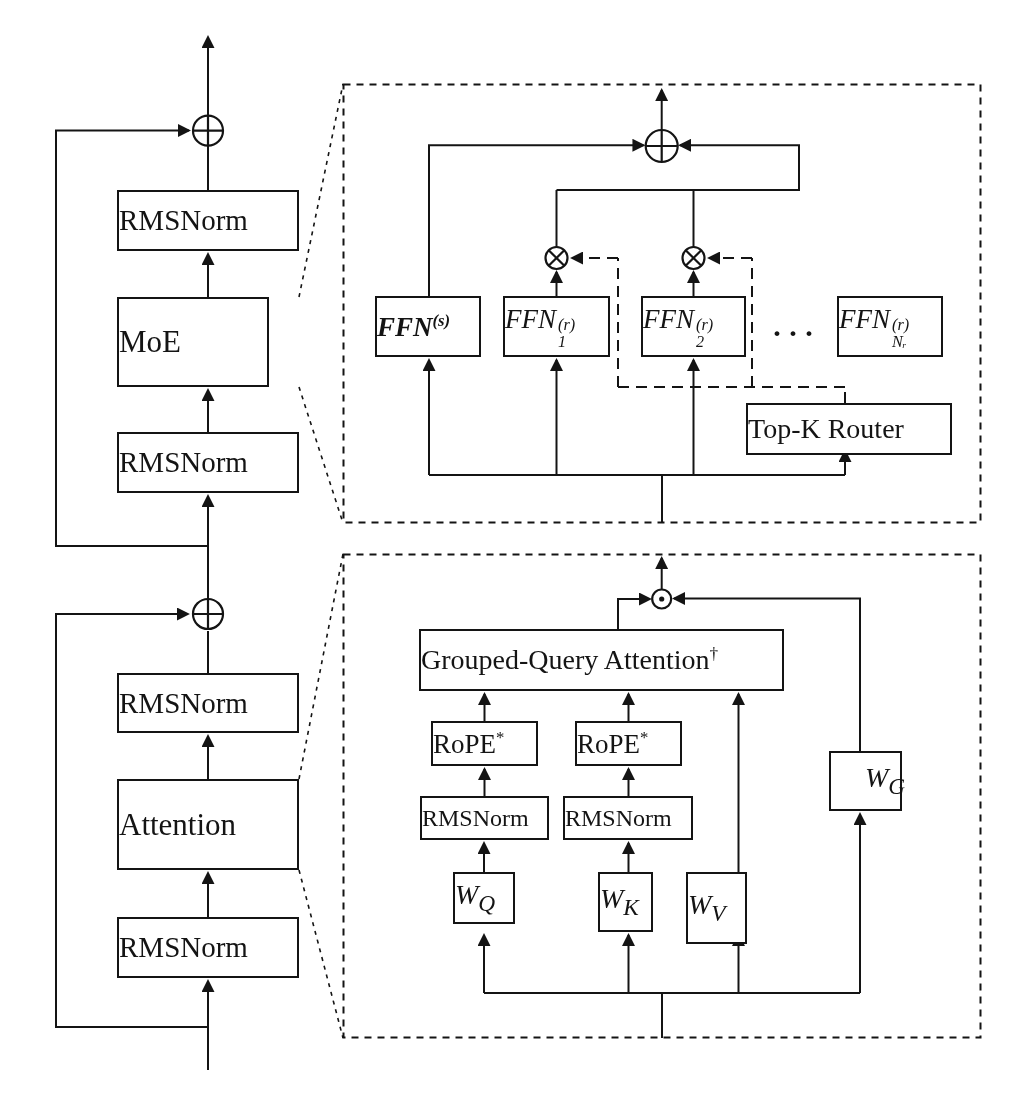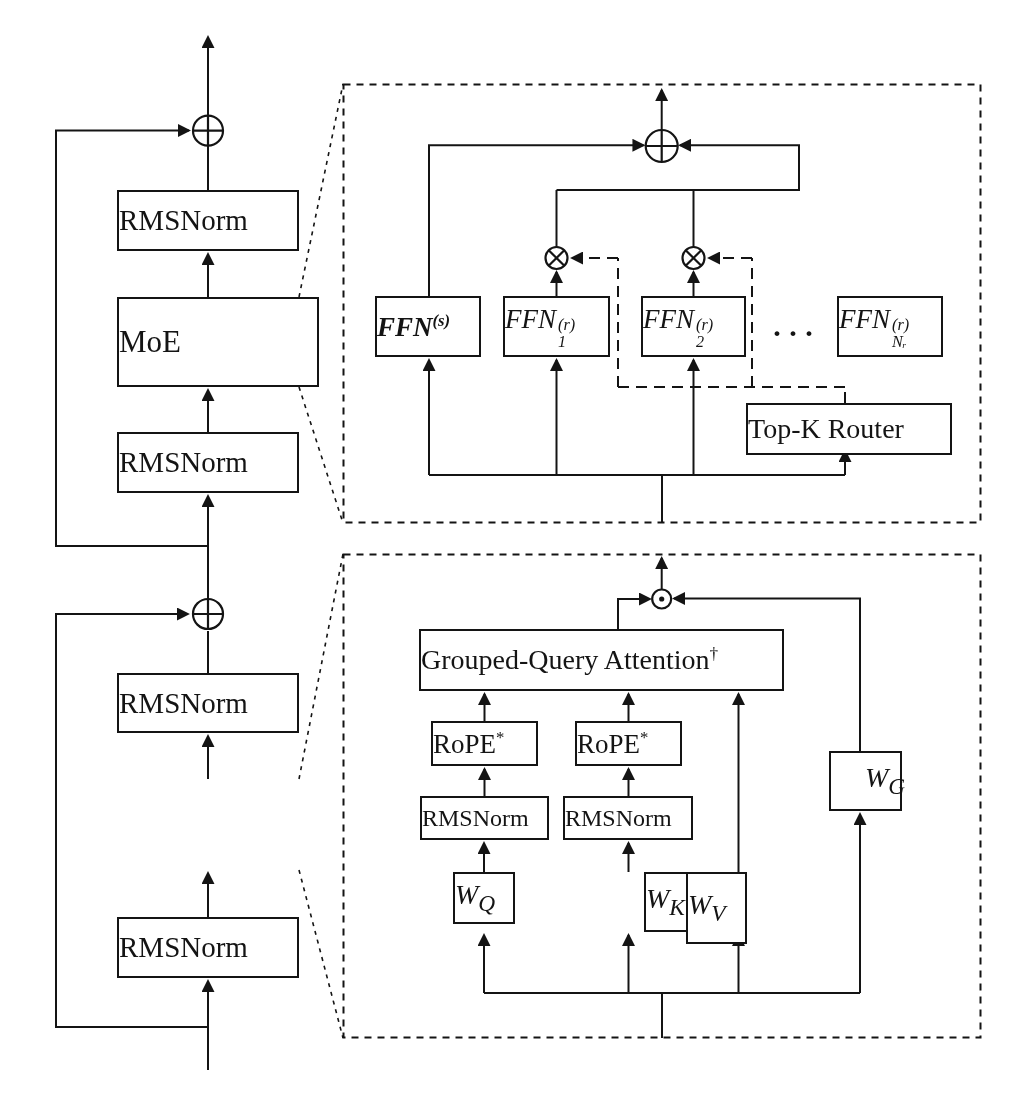--- a/index.html
+++ b/index.html
@@ -11,37 +11,37 @@
        color:#141414;white-space:nowrap;}
   .mathit{font-style:italic;}
   sup.s1{font-size:0.62em;font-style:italic;}
   .ss{display:inline-flex;flex-direction:column;align-items:flex-start;font-size:0.60em;
       line-height:1.05;margin-left:2px;transform:translateY(0.10em);font-style:italic;}
   .ss .up,.ss .dn{display:block;}
   .dots{position:absolute;display:flex;align-items:center;justify-content:center;
         letter-spacing:6px;font-weight:bold;}
   
   .b-rms1{left:117px;top:190px;width:182px;height:61px;font-size:29px;}
-  .b-moe {left:117px;top:297px;width:202px;height:90px;font-size:31px;}
+  .b-moe {left:117px;top:297px;width:152px;height:90px;font-size:31px;}
   .b-rms2{left:117px;top:432px;width:182px;height:61px;font-size:29px;}
   .b-rms3{left:117px;top:673px;width:182px;height:60px;font-size:29px;}
   .b-att {left:117px;top:779px;width:182px;height:91px;font-size:31px;}
   .b-rms4{left:117px;top:917px;width:182px;height:61px;font-size:29px;}
   .b-ffns{left:375px;top:296px;width:106px;height:61px;font-size:27px;font-weight:bold;}
   .b-ffn1{left:503px;top:296px;width:107px;height:61px;font-size:27px;}
   .b-ffn2{left:641px;top:296px;width:105px;height:61px;font-size:27px;}
   .b-ffnn{left:837px;top:296px;width:106px;height:61px;font-size:27px;}
   .b-rtr {left:746px;top:403px;width:206px;height:52px;font-size:28px;}
   .b-gqa {left:419px;top:629px;width:365px;height:62px;font-size:28px;}
   .b-ropeq{left:431px;top:721px;width:107px;height:45px;font-size:27px;}
   .b-ropek{left:575px;top:721px;width:107px;height:45px;font-size:27px;}
   .b-rmsq{left:420px;top:796px;width:129px;height:44px;font-size:24px;}
   .b-rmsk{left:563px;top:796px;width:130px;height:44px;font-size:24px;}
   .b-wq{left:453px;top:872px;width:62px;height:52px;font-size:28px;}
-  .b-wk{left:598px;top:872px;width:55px;height:60px;font-size:28px;margin-left:46px;}
+  .b-wk{left:598px;top:872px;width:55px;height:60px;font-size:28px;}
   .b-wv{left:686px;top:872px;width:61px;height:72px;font-size:28px;}
   .b-wg{left:829px;top:751px;width:73px;height:60px;font-size:28px;padding-left:34px;}
   .d-dots{left:768px;top:318px;width:56px;height:30px;font-size:30px;}
 </style>
 </head>
 <body>
 
 <div id="stage">
 
   <svg id="wires" viewBox="0 0 1036 1104" xmlns="http://www.w3.org/2000/svg">
@@ -148,20 +148,23 @@
   </div>
   <div class="box b-moe">
     <span>MoE</span>
   </div>
   <div class="box b-rms2">
     <span>RMSNorm</span>
   </div>
   <div class="box b-rms3">
     <span>RMSNorm</span>
   </div>
+  <div class="box b-att">
+    <span>Attention</span>
+  </div>
   <div class="box b-rms4">
     <span>RMSNorm</span>
   </div>
 
   <div class="box b-ffns">
     <span><span class="mathit">FFN</span><sup class="s1">(s)</sup></span>
   </div>
   <div class="box b-ffn1">
     <span><span class="mathit">FFN</span><span class="ss">
           <span class="up">(r)</span>

